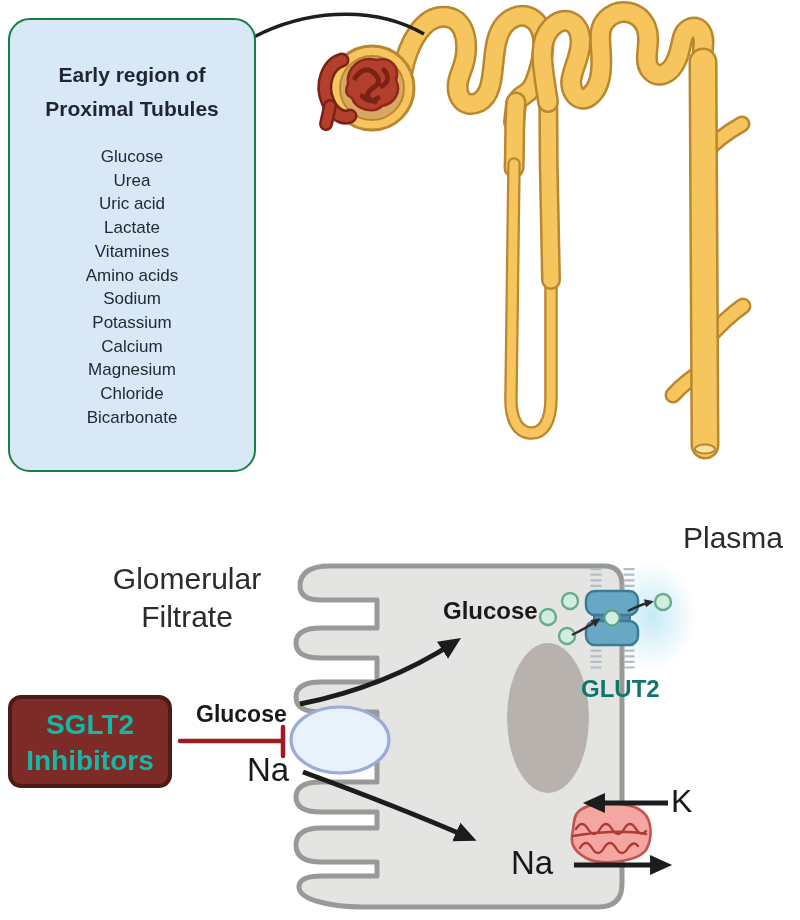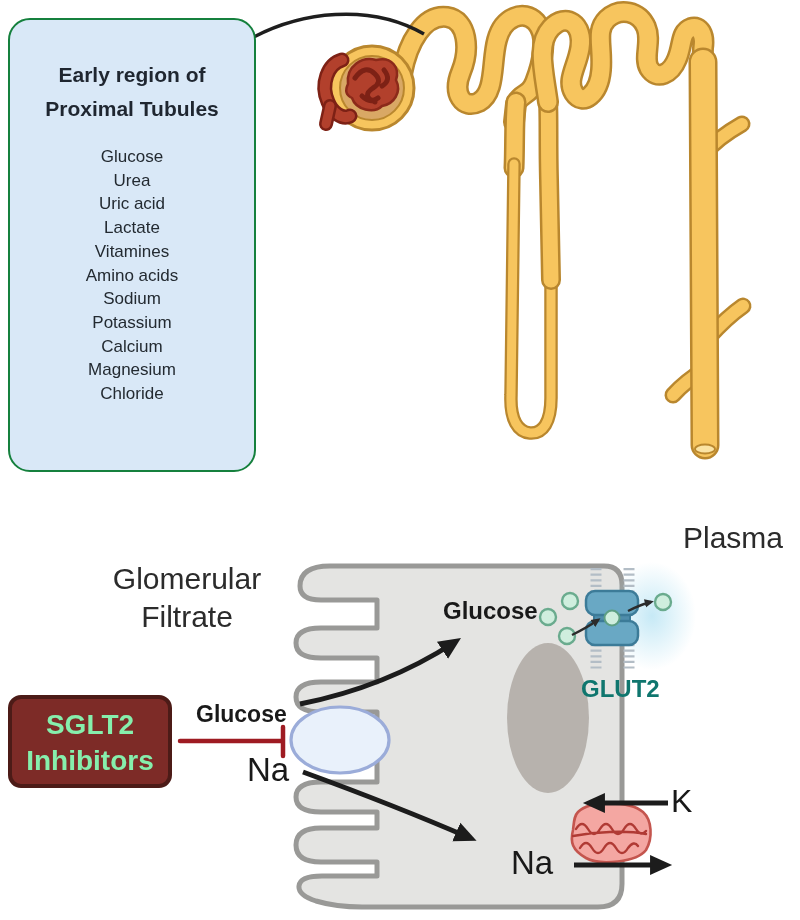--- a/index.html
+++ b/index.html
@@ -11,21 +11,21 @@
            border:2px solid #15803d;border-radius:22px;box-sizing:border-box;
            text-align:center;color:#1f2630;}
   .callout .title{margin-top:38px;font-weight:bold;font-size:21px;line-height:34px;}
   .callout .solutes{margin-top:19px;font-size:17px;line-height:23.7px;color:#232a31;}
   
   .lbl{color:#2b2b2b;}
   .filtrate{left:62px;top:516px;width:250px;text-align:center;font-size:30px;line-height:38px;margin-top:44px;}
   .plasma{left:683px;top:521px;font-size:30px;}
   .inhibitor-box{left:8px;top:695px;width:164px;height:93px;background:#7d2b27;
                  border:4px solid #4c1b17;border-radius:13px;box-sizing:border-box;
-                 color:#86efac;font-weight:bold;font-size:28px;line-height:36px;
+                 color:#14b8a6;font-weight:bold;font-size:28px;line-height:36px;
                  text-align:center;padding-top:8px;}
   .glucose-filtrate{left:196px;top:701px;font-size:23px;font-weight:bold;color:#191919;}
   .na-filtrate{left:247px;top:751px;font-size:33px;color:#191919;}
   .glucose-cell{left:443px;top:597px;font-size:24px;font-weight:bold;color:#191919;}
   .glut2{left:581px;top:675px;font-size:24px;font-weight:bold;color:#0f766e;}
   .k-lbl{left:671px;top:783px;font-size:32px;color:#191919;}
   .na-cell{left:511px;top:844px;font-size:33px;color:#191919;}
   svg{position:absolute;left:0;top:0;}
 </style>
 </head>
@@ -161,20 +161,21 @@
       <div>Urea</div>
       <div>Uric acid</div>
       <div>Lactate</div>
       <div>Vitamines</div>
       <div>Amino acids</div>
       <div>Sodium</div>
       <div>Potassium</div>
       <div>Calcium</div>
       <div>Magnesium</div>
       <div>Chloride</div>
+      <div>Bicarbonate</div>
     </div>
 </div>
 
 <div class="abs lbl filtrate">
   <div>Glomerular</div>
   <div>Filtrate</div>
 </div>
 
 <div class="abs lbl plasma">Plasma</div>
 

